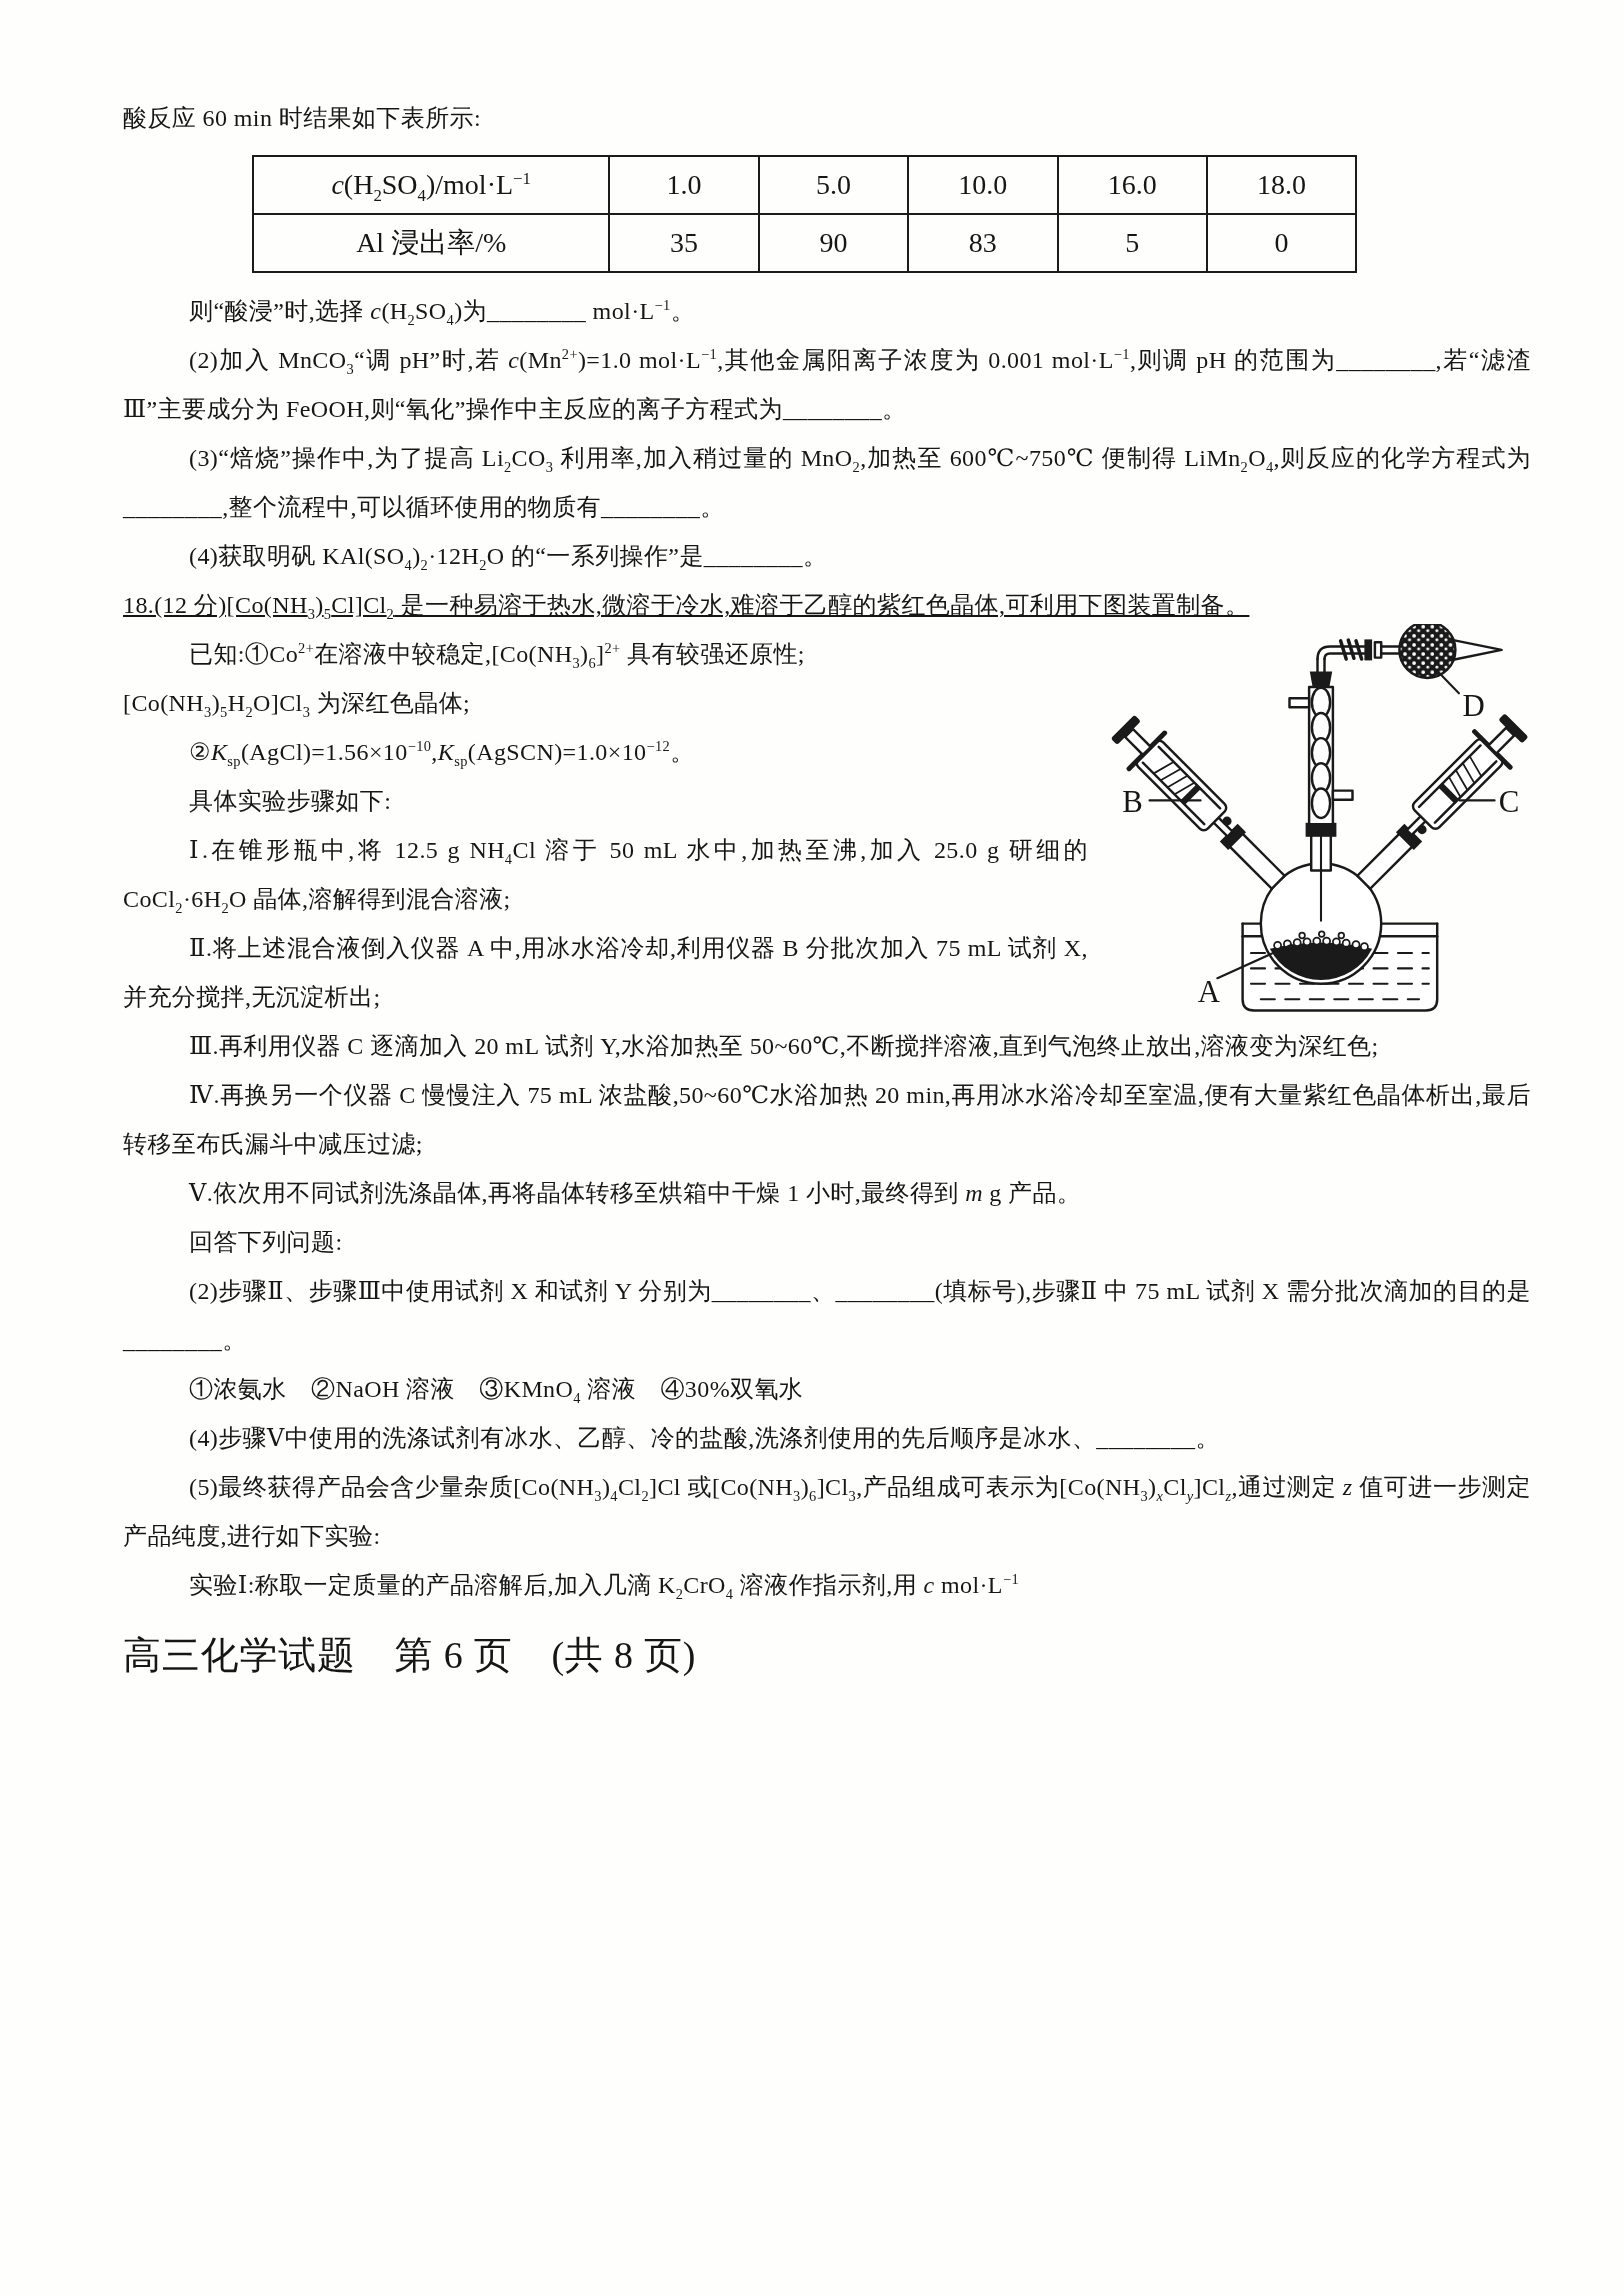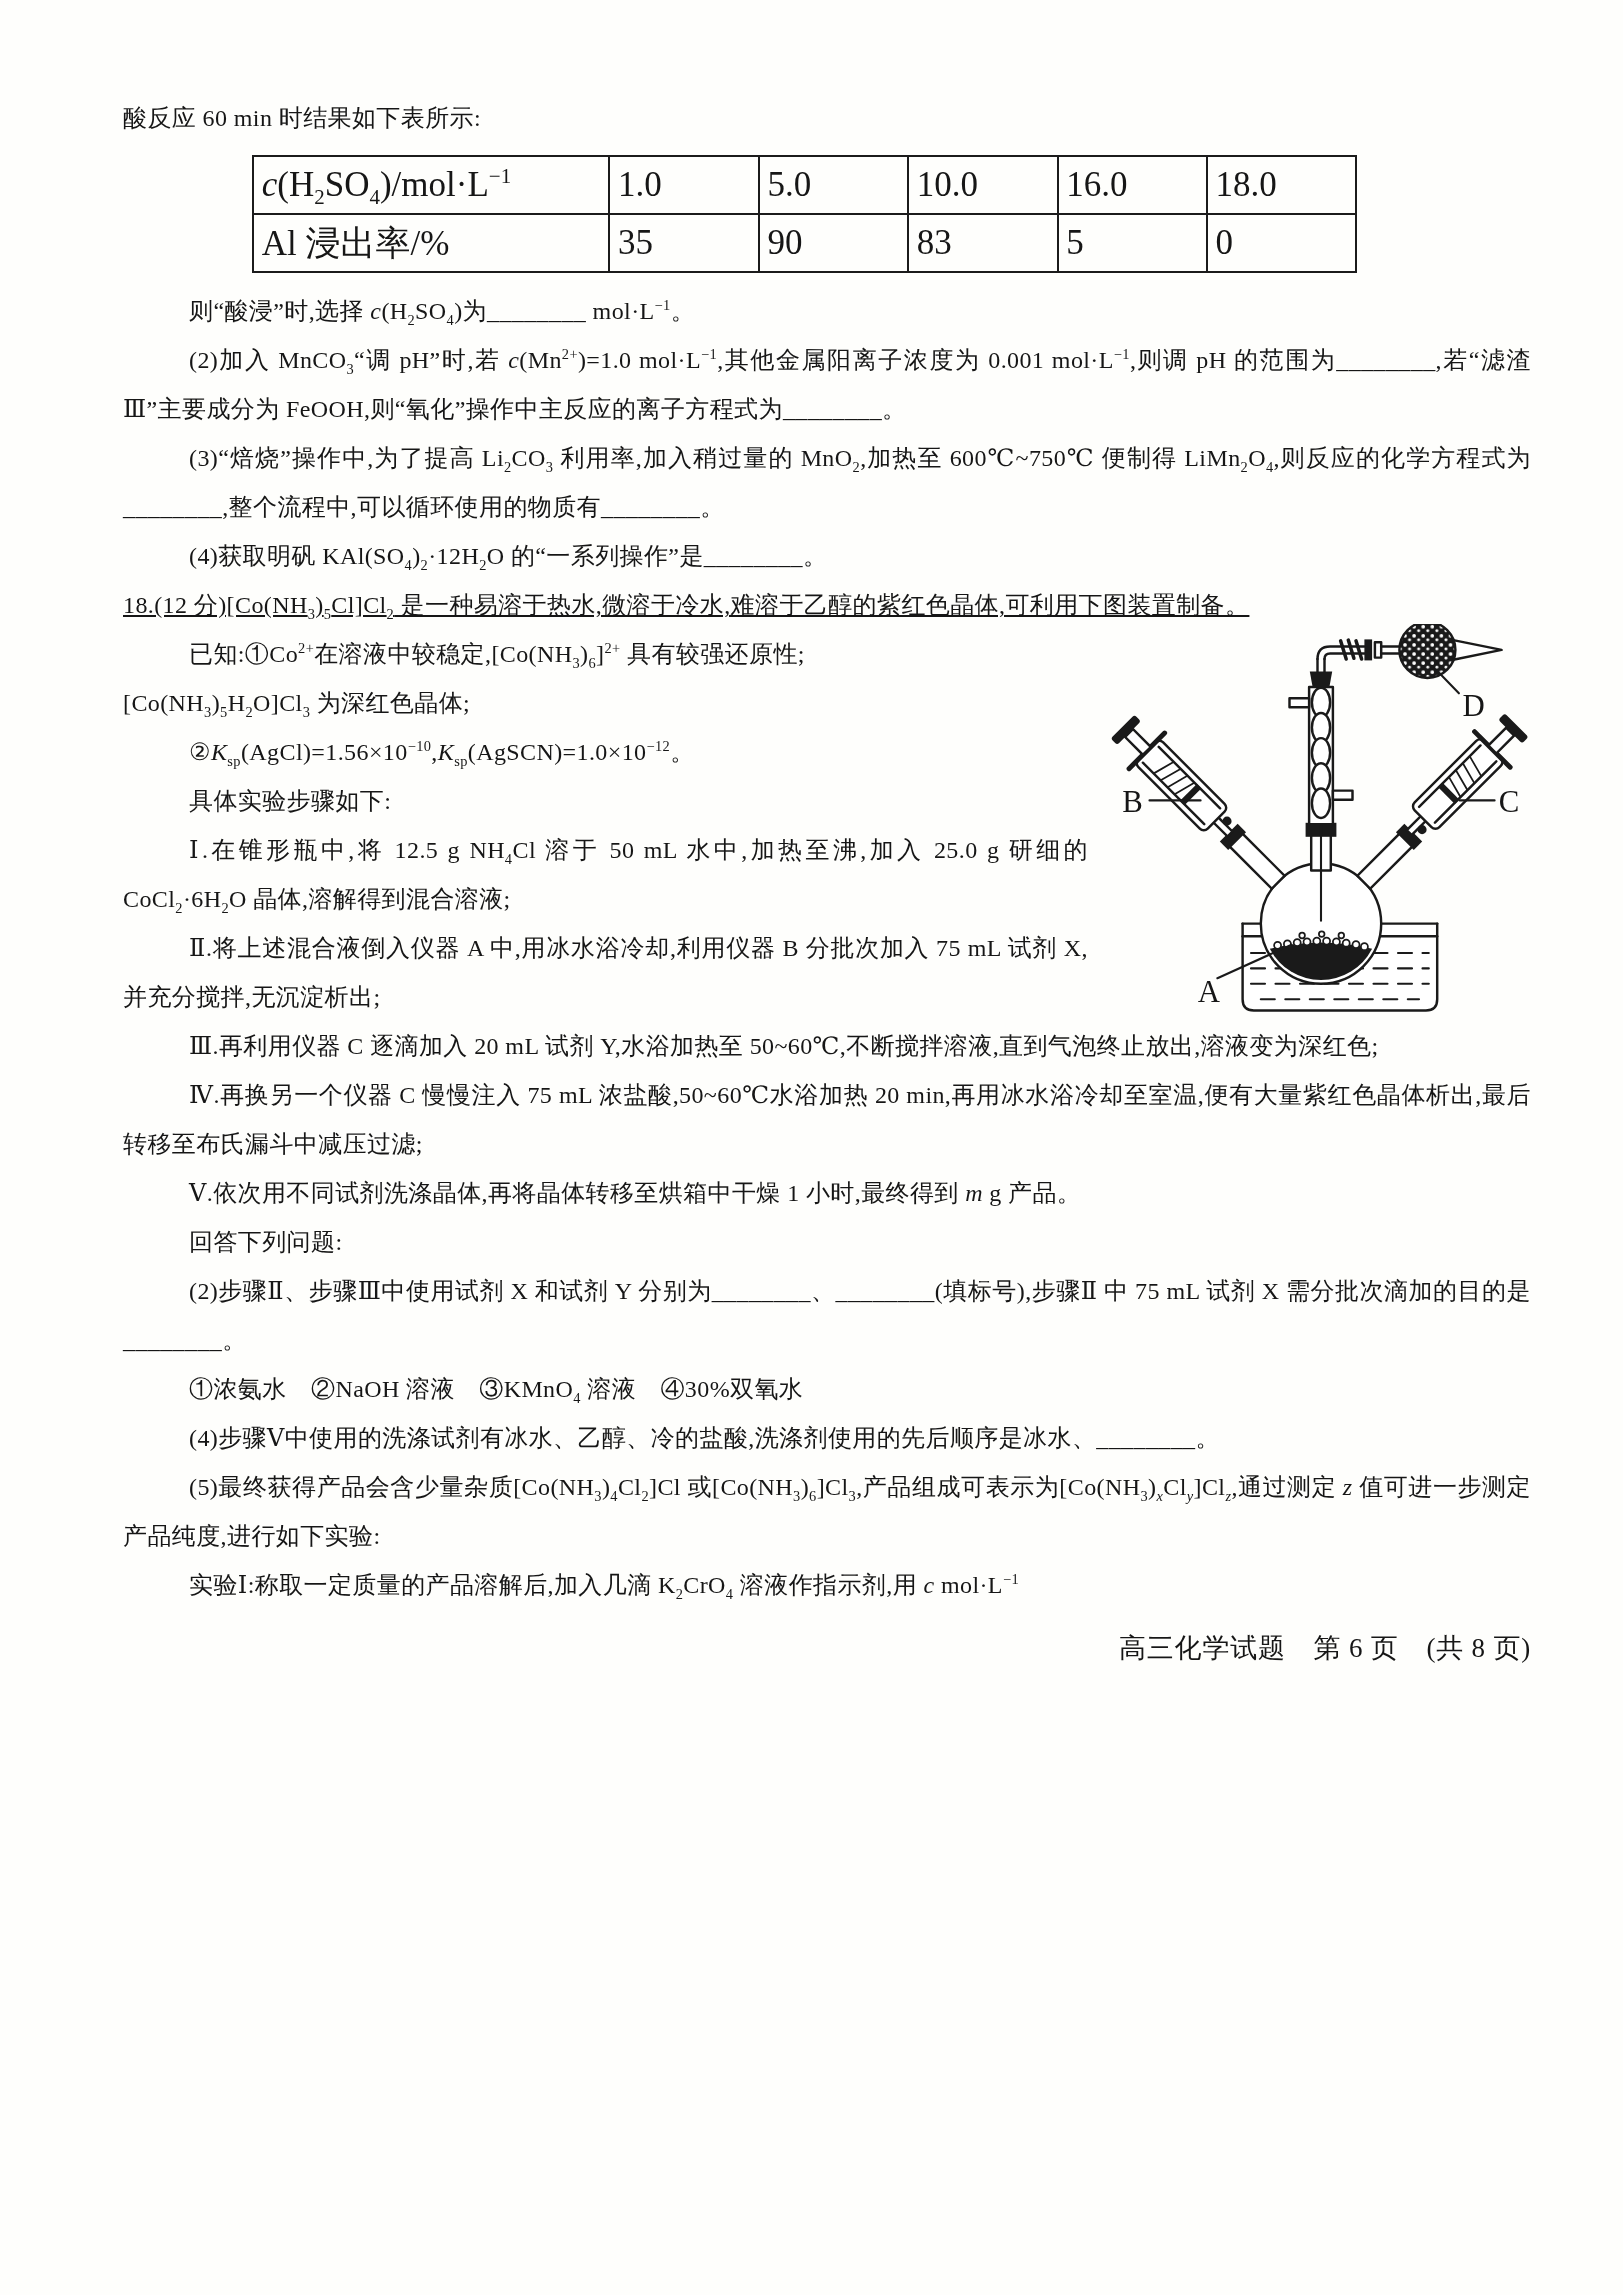--- a/index.html
+++ b/index.html
@@ -25,43 +25,44 @@
   sub,sup{font-size:60%;line-height:0;}
   i{font-style:italic;font-family:"Liberation Serif","DejaVu Serif",serif;}
   table.datatable{
     border-collapse:collapse;
     margin:12.3px 0 14px 129px;
     table-layout:fixed;
   }
   table.datatable td{
     border:2.3px solid #1b1b1b;
     height:56px;
+    text-align:center;
     vertical-align:middle;
-    font-size:35px;
+    font-size:28px;
     padding:0 7.7px;
     white-space:nowrap;
   }
   td.hcol{width:339px;}
   td.vcol{width:132px;}
   .figure{
     float:right;
     width:420px;
     margin:-6.2px 0 0 23px;
   }
   .figure svg{display:block;width:100%;height:auto;}
   .fig-label{
     font-family:"Liberation Serif","DejaVu Serif",serif;
     font-size:44px;
     fill:#161616;
     stroke:none;
   }
   .footer{
     clear:both;
-    text-align:right;
-    font-size:27px;
+    text-align:left;
+    font-size:38px;
     margin-top:20px;
     letter-spacing:0.8px;
   }
 </style>
 </head>
 <body>
 
 <div class="page">
 
   <div class="p noindent">酸反应 60 min 时结果如下表所示:</div>

